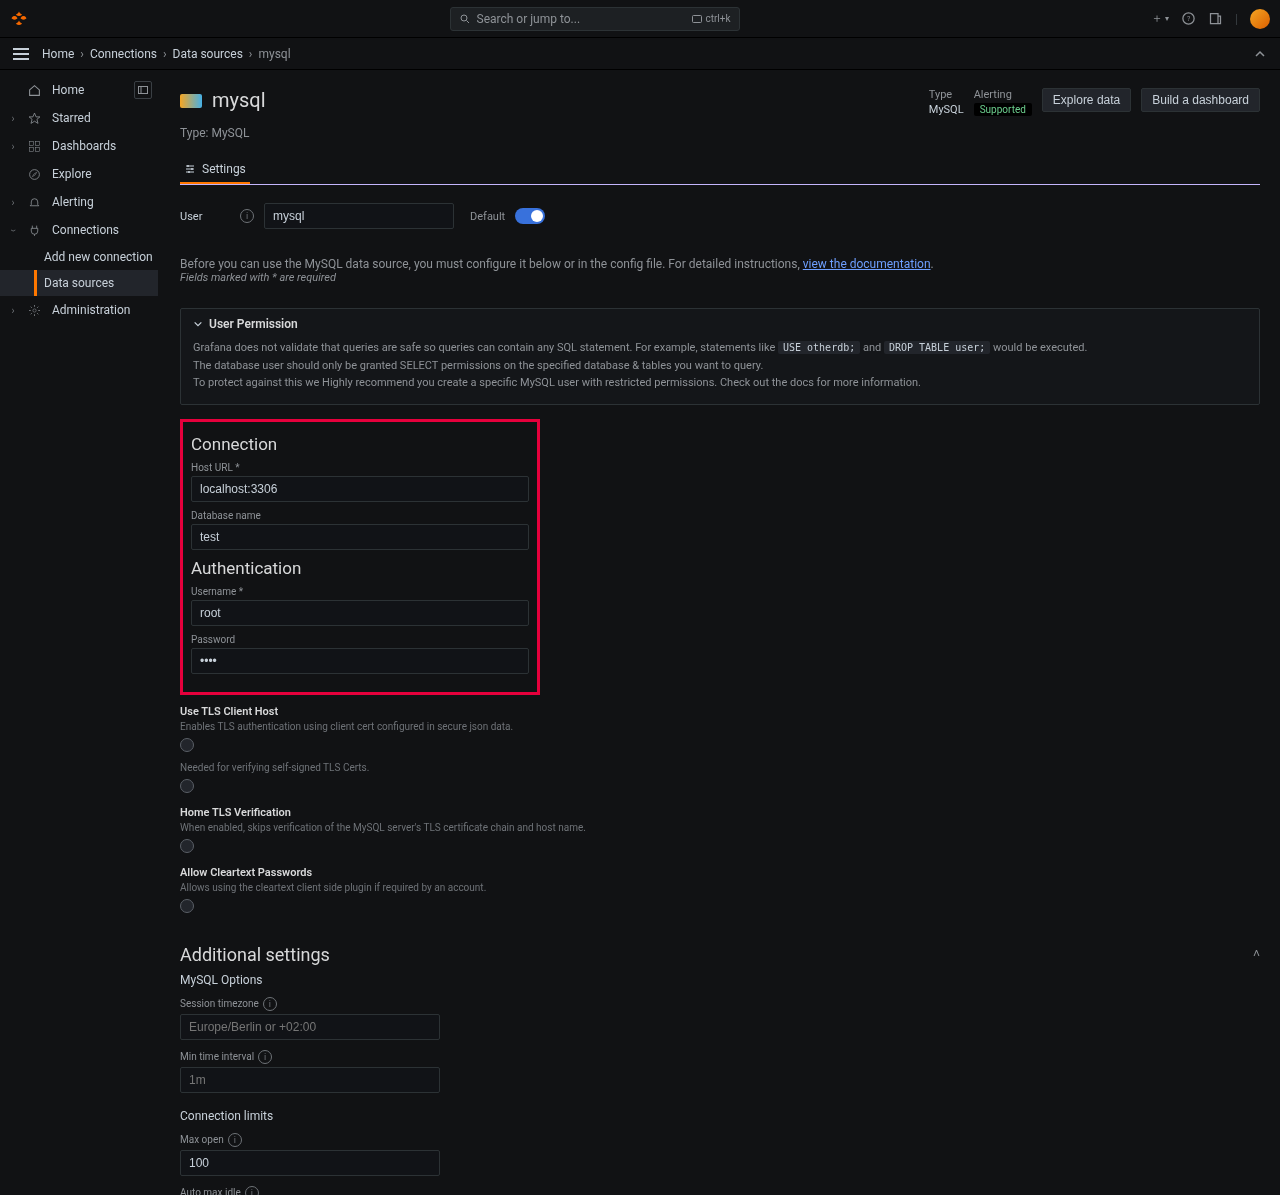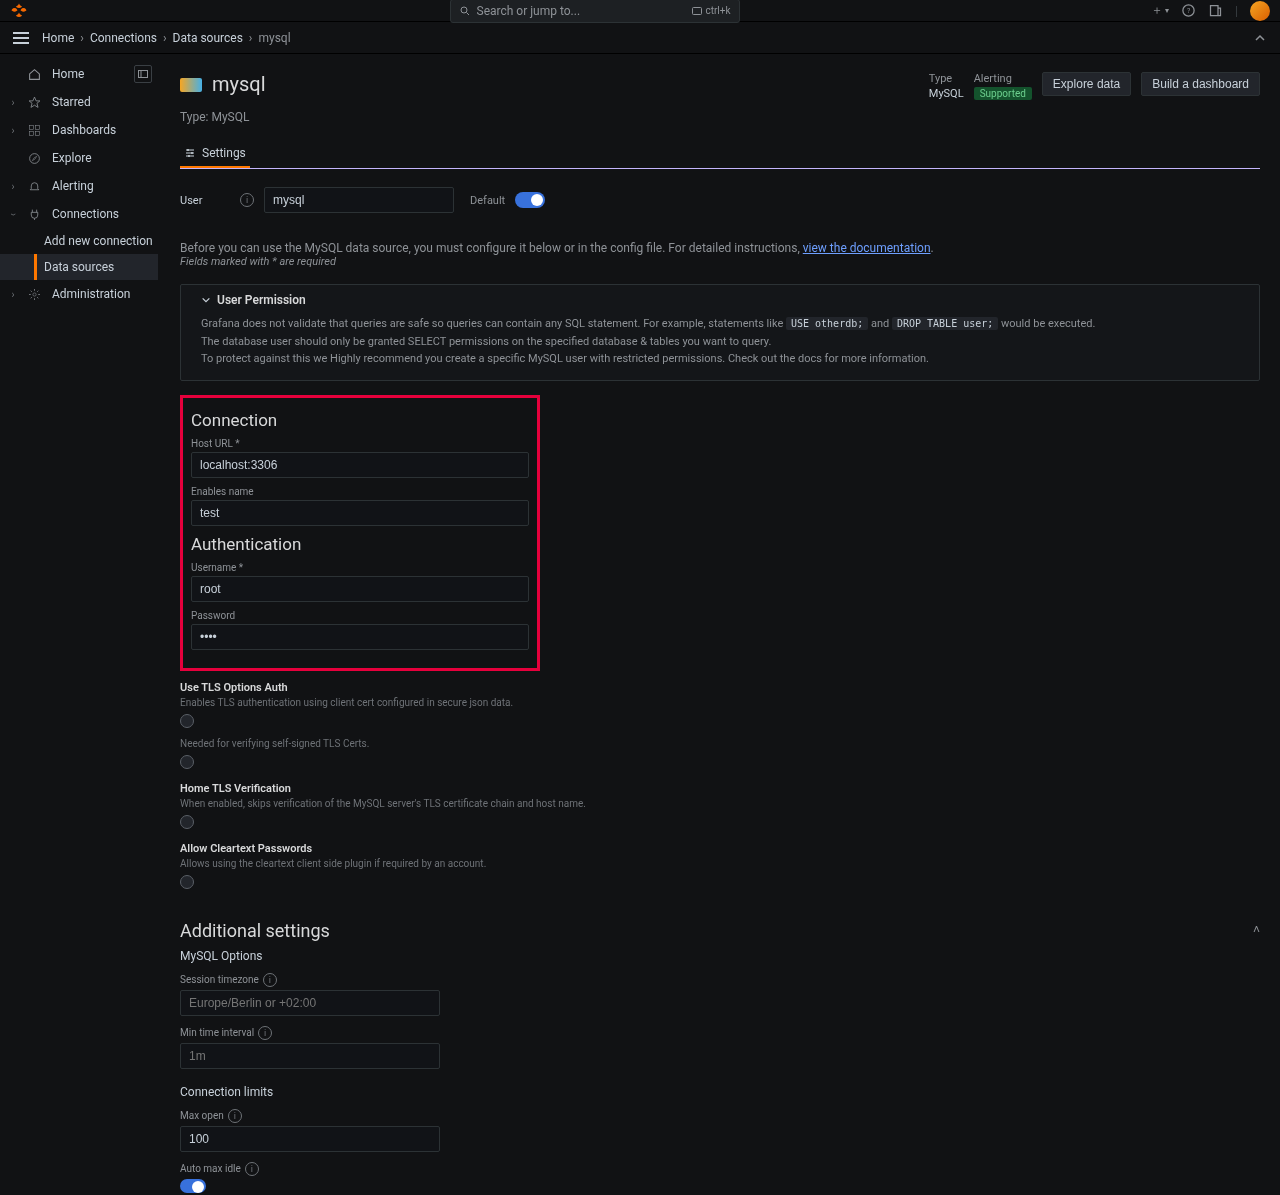--- a/index.html
+++ b/index.html
@@ -21,21 +21,21 @@
   }
   * { box-sizing: border-box; }
   body {
     margin: 0;
     font-family: -apple-system, BlinkMacSystemFont, "Segoe UI", Roboto, Helvetica, Arial, sans-serif;
     font-size: 12px;
     color: var(--text);
     background: var(--bg);
     width: 1280px;
   }
-  .topbar { display:flex; align-items:center; height:22px; padding:0 10px; border-bottom:1px solid #000; background:#111214;gap:32px; }
+  .topbar { display:flex; align-items:center; height:38px; padding:0 10px; border-bottom:1px solid #000; background:#111214;gap:32px; }
   .grafana-logo { width:18px; height:18px; margin-right:10px; }
   .search-wrap { flex:1; display:flex; justify-content:center; }
   .search-box { width:290px; height:24px; background:#1d2023; border:1px solid #2c3235; border-radius:3px; display:flex; align-items:center; padding:0 8px; font-size:12px; color:var(--text-dim); gap:6px; }
   .search-box .kbd { margin-left:auto; font-size:10px; color:var(--text-dim); display:flex; align-items:center; gap:3px;}
   .top-actions { display:flex; align-items:center; gap:12px; color:var(--text-dim);}
   .top-actions .avatar { width:20px; height:20px; border-radius:50%; background:linear-gradient(135deg,#f6a623,#d95e00); }
   .breadcrumb-bar { display:flex; align-items:center; height:32px; padding:0 10px; background:#111214; border-bottom:1px solid #000;}
   .menu-btn { width:22px; height:22px; display:flex; align-items:center; justify-content:center; margin-right:10px; color:var(--text-dim);}
   .breadcrumbs { display:flex; gap:6px; font-size:12px; }
   .breadcrumbs .crumb { color: var(--text); }
@@ -56,41 +56,41 @@
 
   .main { flex:1; padding:18px 20px 40px 22px; }
   .header-row { display:flex; align-items:flex-start; }
   .ds-icon { width:22px; height:14px; background:linear-gradient(90deg,#f6a623,#46b0e6); border-radius:2px; margin-right:10px; margin-top:6px;}
   h1.page-title { font-size:20px; font-weight:400; margin:0; color:#d8d9da; }
   .type-line { color:var(--text-dim); font-size:12px; margin:10px 0 16px; }
   .header-right { margin-left:auto; display:flex; align-items:flex-start; gap:10px;}
   .meta-block { text-align:left; font-size:11px; }
   .meta-block .lbl { color:var(--text-dim); }
   .meta-block .val { color:var(--text); margin-top:2px;}
-  .badge-supported { background:#14532d; color:#6ccf8e; padding:1px 6px; border-radius:2px; font-size:10px; display:inline-block; margin-top:2px;}
+  .badge-supported { background:#000000; color:#6ccf8e; padding:1px 6px; border-radius:2px; font-size:10px; display:inline-block; margin-top:2px;}
   .btn { background:#22252b; border:1px solid #2c3235; color:var(--text); padding:4px 10px; border-radius:2px; font-size:12px; cursor:pointer;}
 
   .tabs { border-bottom:1px solid #c4b5fd; display:flex; }
   .tab { padding:6px 4px; margin-right:20px; font-size:12px; color:var(--text); display:flex; align-items:center; gap:6px; border-bottom:2px solid transparent;}
   .tab.active { border-bottom:2px solid var(--orange); }
 
   .row-name { display:flex; align-items:center; gap:10px; margin:18px 0 28px;}
   .form-label { font-size:11px; color:var(--text); width:50px; }
   .info-icon { width:14px; height:14px; border:1px solid var(--text-dim2); border-radius:50%; font-size:9px; display:inline-flex; align-items:center; justify-content:center; color:var(--text-dim2);}
   input.txt { background:#111317; border:1px solid #2c3235; color:var(--text); height:26px; padding:0 8px; font-size:12px; border-radius:2px;}
   .name-input { width:190px; }
   .default-lbl { color:var(--text-dim); font-size:11px; margin-left:6px;}
   .toggle { width:30px; height:16px; background:var(--toggle-on); border-radius:10px; position:relative; }
   .toggle::after { content:''; position:absolute; right:2px; top:2px; width:12px; height:12px; background:#fff; border-radius:50%;}
 
   .intro { font-size:12px; color:var(--text-dim); }
   .intro a { color: var(--blue-link); text-decoration:underline; }
   .req-note { font-style:italic; color:var(--text-dim); font-size:11px; margin-top:0;}
 
-  .panel { border:1px solid #2c3235; border-radius:2px; margin-top:16px; background:#141619;padding-left:8px;}
+  .panel { border:1px solid #2c3235; border-radius:2px; margin-top:24px; background:#141619;}
   .panel-header { padding:8px 12px; font-size:12px; font-weight:600; color:#d8d9da; display:flex; align-items:center; gap:6px;}
   .panel-body { padding:0 12px 12px; font-size:11px; color:var(--text-dim); line-height:1.6;}
   code.inline { background:#22252b; padding:1px 5px; border-radius:2px; font-family:monospace; font-size:10px; color:#c7d0d9;}
 
   .highlight-red { border:3px solid #e6003c; padding:6px 8px 10px; margin-top:14px; width:360px;}
   h2.sec { font-size:17px; font-weight:400; color:#d8d9da; margin:6px 0 8px;}
   .field { margin-bottom:8px; }
   .field-lbl { font-size:10px; color:var(--text-dim); margin-bottom:3px; }
   .field input.txt { width:100%; height:26px; }
 
@@ -327,36 +327,36 @@
       </div>
     </div>
 
     <div class="highlight-red">
       <h2 class="sec">Connection</h2>
       <div class="field">
         <div class="field-lbl">Host URL *</div>
         <input class="txt" value="localhost:3306" style="">
       </div>
       <div class="field">
-        <div class="field-lbl">Enables name</div>
+        <div class="field-lbl">Database name</div>
         <input class="txt" value="test" style="">
       </div>
       <h2 class="sec">Authentication</h2>
       <div class="field">
         <div class="field-lbl">Username *</div>
         <input class="txt" value="root" style="">
       </div>
       <div class="field">
         <div class="field-lbl">Password</div>
         <input class="txt" type="text" value="••••" style="">
       </div>
     </div>
 
     <div class="opt-block">
-      <div class="opt-title">Use TLS Options Auth</div>
+      <div class="opt-title">Use TLS Client Host</div>
       <div class="opt-desc">Enables TLS authentication using client cert configured in secure json data.</div>
       <span class="radio-off"></span>
       <div class="opt-desc" style="margin-top:6px;">Needed for verifying self-signed TLS Certs.</div>
       <span class="radio-off"></span>
     </div>
     <div class="opt-block">
       <div class="opt-title">Home TLS Verification</div>
       <div class="opt-desc">When enabled, skips verification of the MySQL server's TLS certificate chain and host name.</div>
       <span class="radio-off"></span>
     </div>

